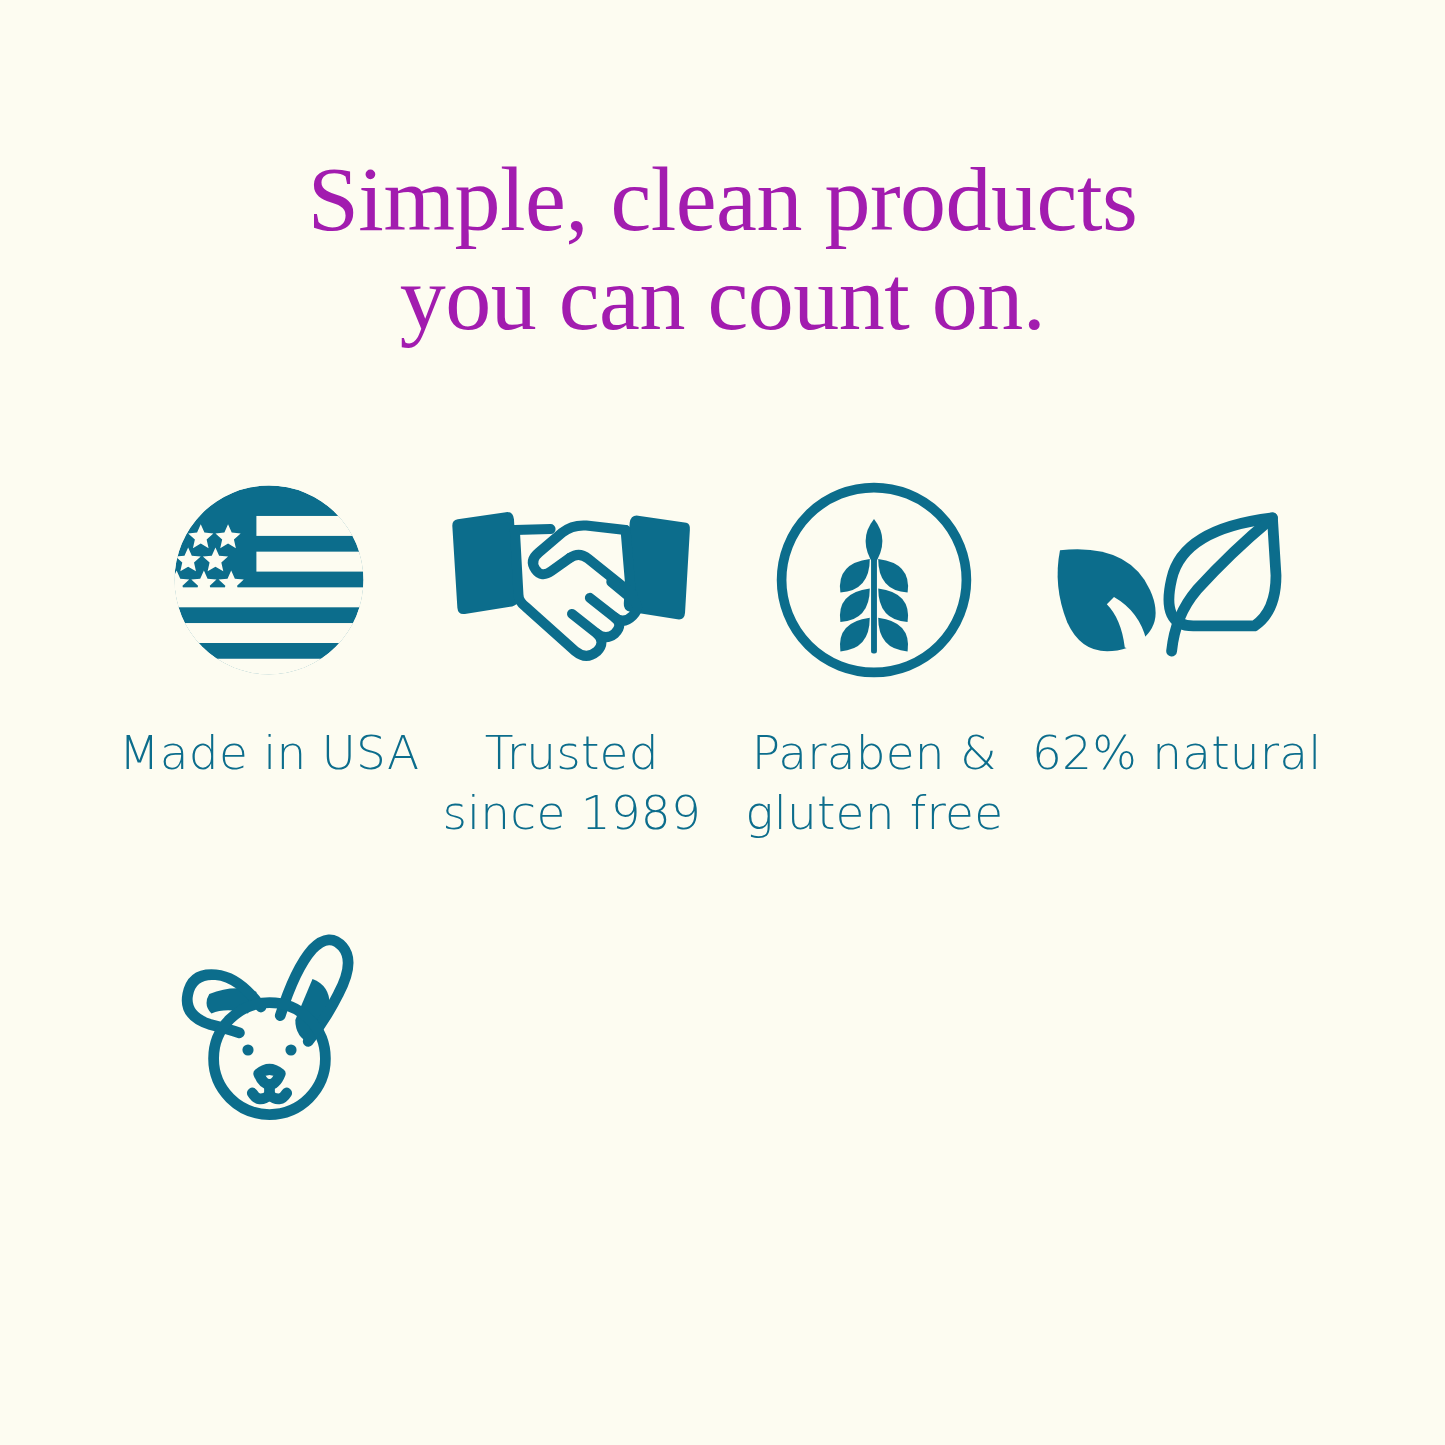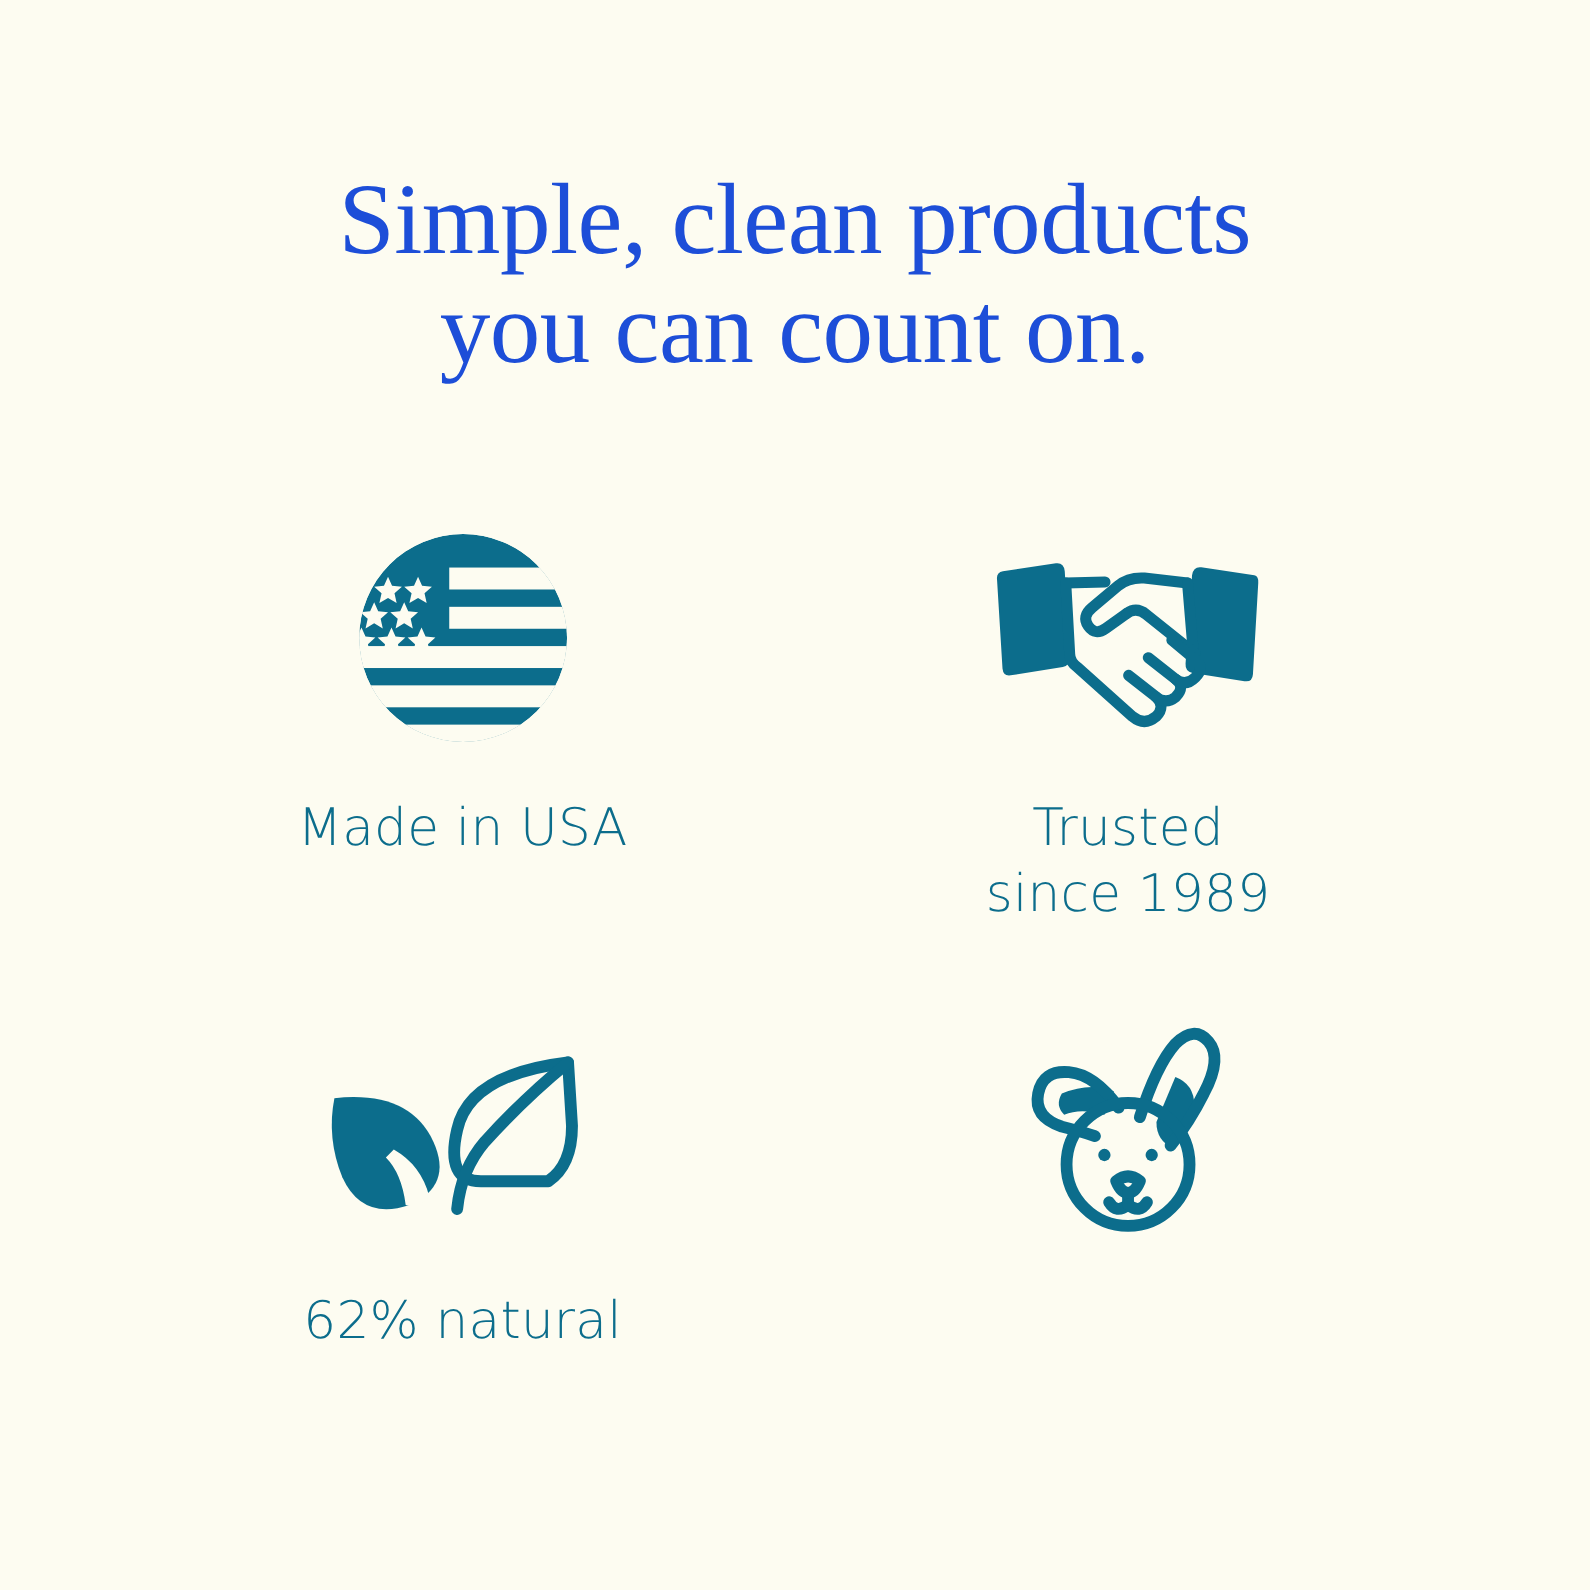--- a/index.html
+++ b/index.html
@@ -22,40 +22,40 @@
     box-sizing: border-box;
   }
 
   
   .headline {
     position: absolute;
     top: 150px;
     left: 0;
     width: 1445px;
     text-align: center;
-    color: #1d4ed8;
+    color: #a21caf;
     font-family: "Liberation Serif", "DejaVu Serif", serif;
     font-size: 92px;
     line-height: 1.08;
     letter-spacing: -0.5px;
     font-weight: 400;
   }
   .headline .line {
     display: block;
     white-space: nowrap;
   }
 
   
   .grid {
     position: absolute;
     top: 455px;
     left: 118px;
     width: 1210px;
     display: grid;
-    grid-template-columns: repeat(2, 1fr);
+    grid-template-columns: repeat(4, 1fr);
     grid-auto-rows: 448px;
     column-gap: 0px;
     row-gap: 0px;
   }
   .badge {
     display: flex;
     flex-direction: column;
     align-items: center;
   }
   .badge-icon {
@@ -145,20 +145,44 @@
 
             <path d="M84 80 Q89 84 94 80 Q99 75 94 71 L80 60"></path>
             <path d="M94 71 Q99 75 104 70 Q109 65 104 61 L92 51"></path>
           </g>
         </svg>
       </div>
       <div class="badge-label">Trusted
 since 1989</div>
     </div>
 
+    <div class="badge">
+      <div class="badge-icon">
+        <svg width="210" height="210" viewBox="0 0 100 100" aria-hidden="true">
+          <circle cx="50" cy="50" r="44" fill="none" stroke="#0c6d8c" stroke-width="4.6"></circle>
+          <g fill="#0c6d8c">
+
+            <rect x="48.6" y="30" width="2.8" height="55" rx="1.2"></rect>
+
+            <path d="M50 21 Q58 31 50 43 Q42 31 50 21 Z"></path>
+
+            <path d="M48 40 Q48 55 34 56 Q32 42 48 40 Z"></path>
+            <path d="M52 40 Q52 55 66 56 Q68 42 52 40 Z"></path>
+
+            <path d="M48 54 Q48 69 34 70 Q32 56 48 54 Z"></path>
+            <path d="M52 54 Q52 69 66 70 Q68 56 52 54 Z"></path>
+
+            <path d="M48 68 Q48 83 34 84 Q32 70 48 68 Z"></path>
+            <path d="M52 68 Q52 83 66 84 Q68 70 52 68 Z"></path>
+          </g>
+        </svg>
+      </div>
+      <div class="badge-label">Paraben &amp;
+gluten free</div>
+    </div>
 
     <div class="badge">
       <div class="badge-icon">
         <svg width="270" height="190" viewBox="0 0 150 105" aria-hidden="true">
 
           <path d="M10 36 Q48 32 60 58 Q70 80 48 90 Q24 98 14 76 Q6 56 10 36 Z" fill="#0c6d8c"></path>
 
           <path d="M40 62 Q54 70 58 86 Q52 92 46 90 Q44 74 36 66 Z" fill="#fdfcf1"></path>
 
           <g fill="none" stroke="#0c6d8c" stroke-width="6" stroke-linecap="round" stroke-linejoin="round">

